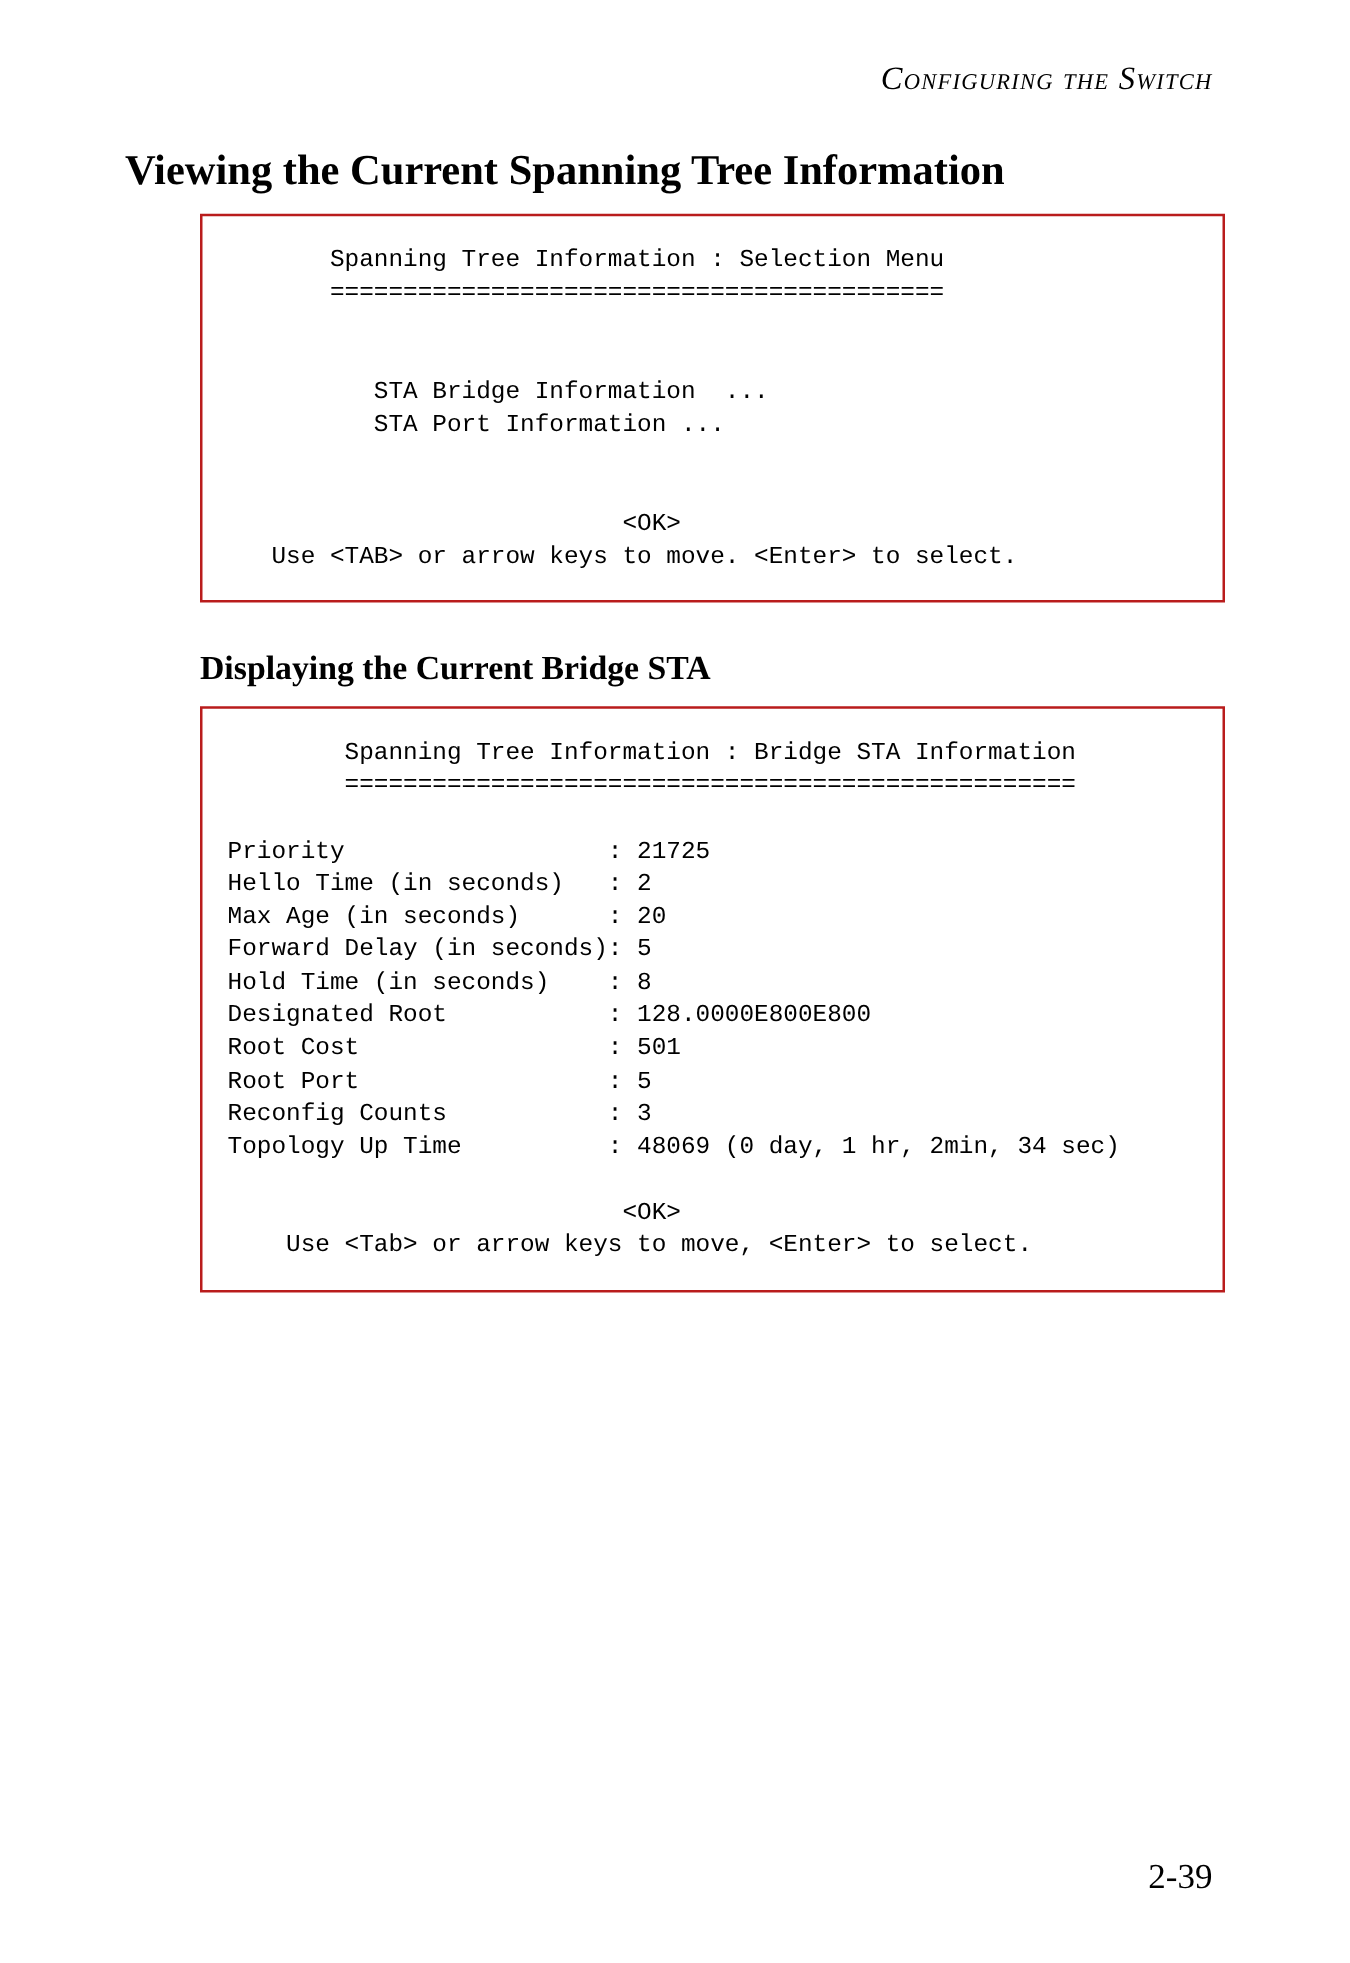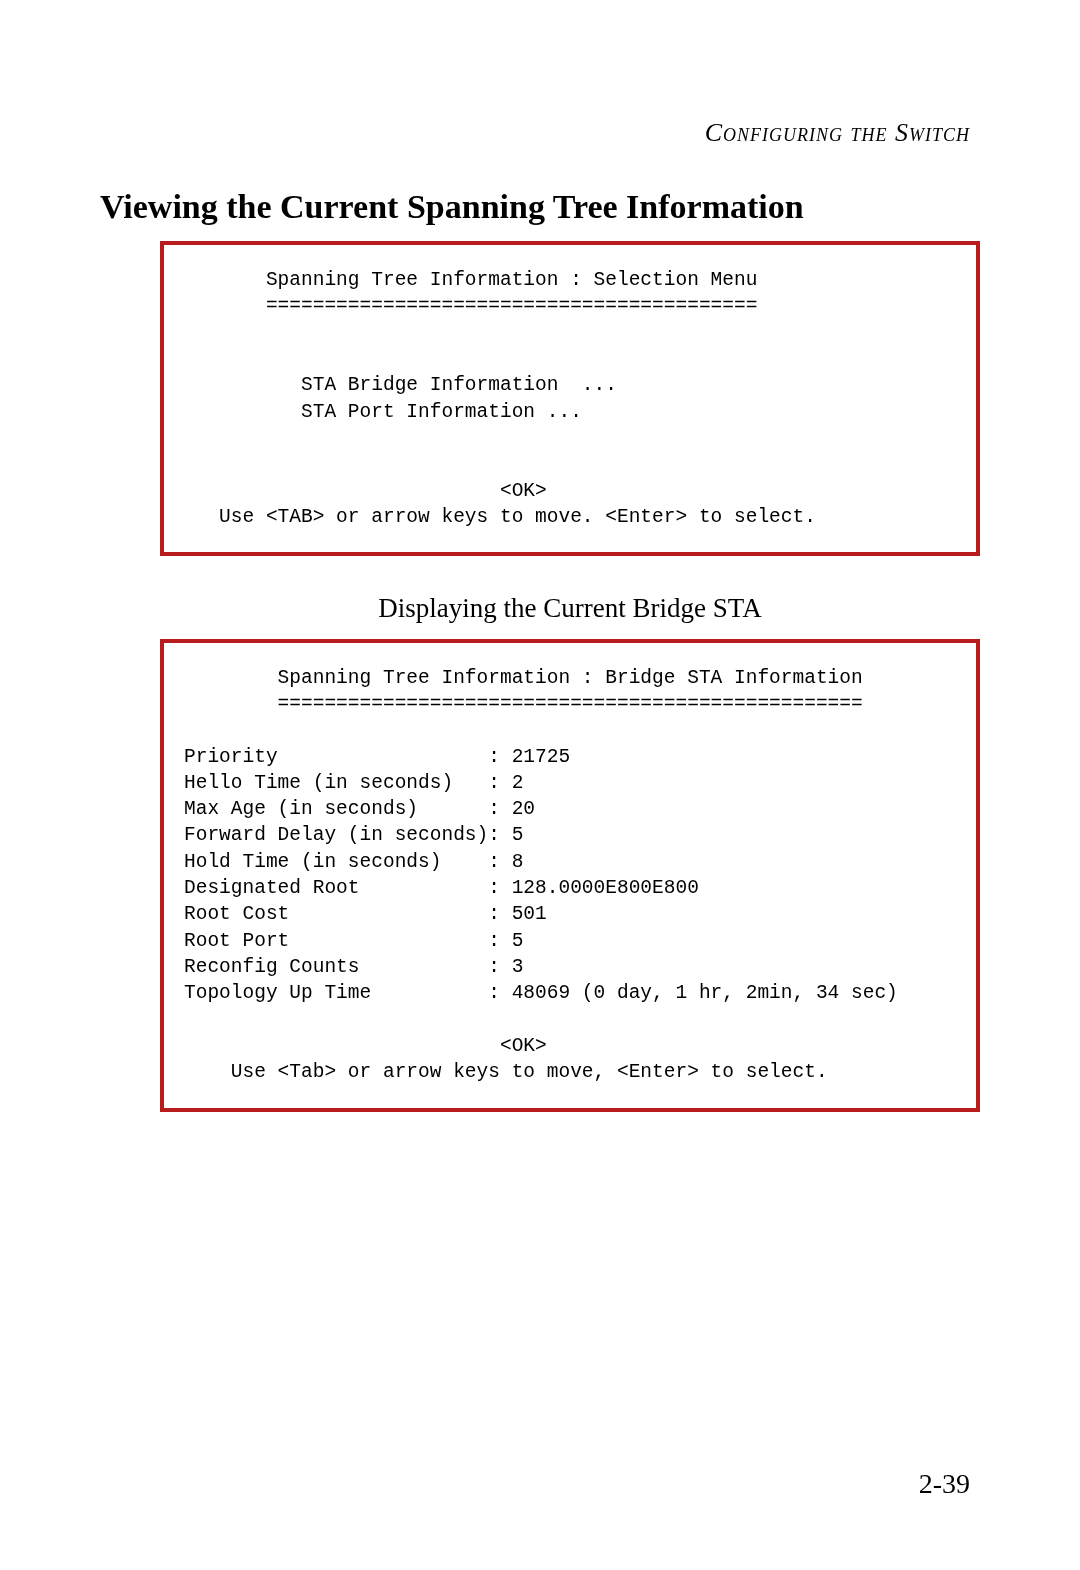--- a/index.html
+++ b/index.html
@@ -9,21 +9,21 @@
     width: 1080px;
     height: 1570px;
     font-family: Garamond, "Times New Roman", Georgia, serif;
     color: #000;
   }
   .page {
     position: relative;
     width: 1080px;
     height: 1570px;
     box-sizing: border-box;
-    padding: 118px 100px 60px 100px;
+    padding: 48px 100px 60px 100px;
   }
   .running-head {
     text-align: right;
     font-variant: small-caps;
     font-style: italic;
     font-size: 26px;
     letter-spacing: 1px;
     margin-bottom: 40px;
     margin-right: 10px;
   }
@@ -37,42 +37,41 @@
     font-size: 27px;
     line-height: 1.35;
     margin-left: 60px;
     margin-right: 0;
   }
   p.body {
     margin: 0 0 22px 0;
   }
   h2.subsection {
     font-family: Garamond, "Times New Roman", Georgia, serif;
-    font-weight: normal;
+    font-weight: bold;
     font-size: 27px;
     margin: 34px 0 12px 0;
-    text-align: center;
   }
   .terminal-box {
-    border: 4px solid #b91c1c;
+    border: 2px solid #b91c1c;
     margin: 0 0 10px 0;
     padding: 22px 20px 22px 20px;
     box-sizing: border-box;
     width: 820px;
   }
   .terminal-box pre {
     margin: 0;
     font-family: "Courier New", Courier, monospace;
     font-size: 19.5px;
     line-height: 1.35;
     white-space: pre;
   }
   .page-number {
     position: absolute;
-    bottom: 70px;
+    bottom: 52px;
     right: 110px;
     font-family: Garamond, "Times New Roman", Georgia, serif;
     font-size: 28px;
   }
 </style>
 </head>
 <body>
 
 <div class="page">
 

